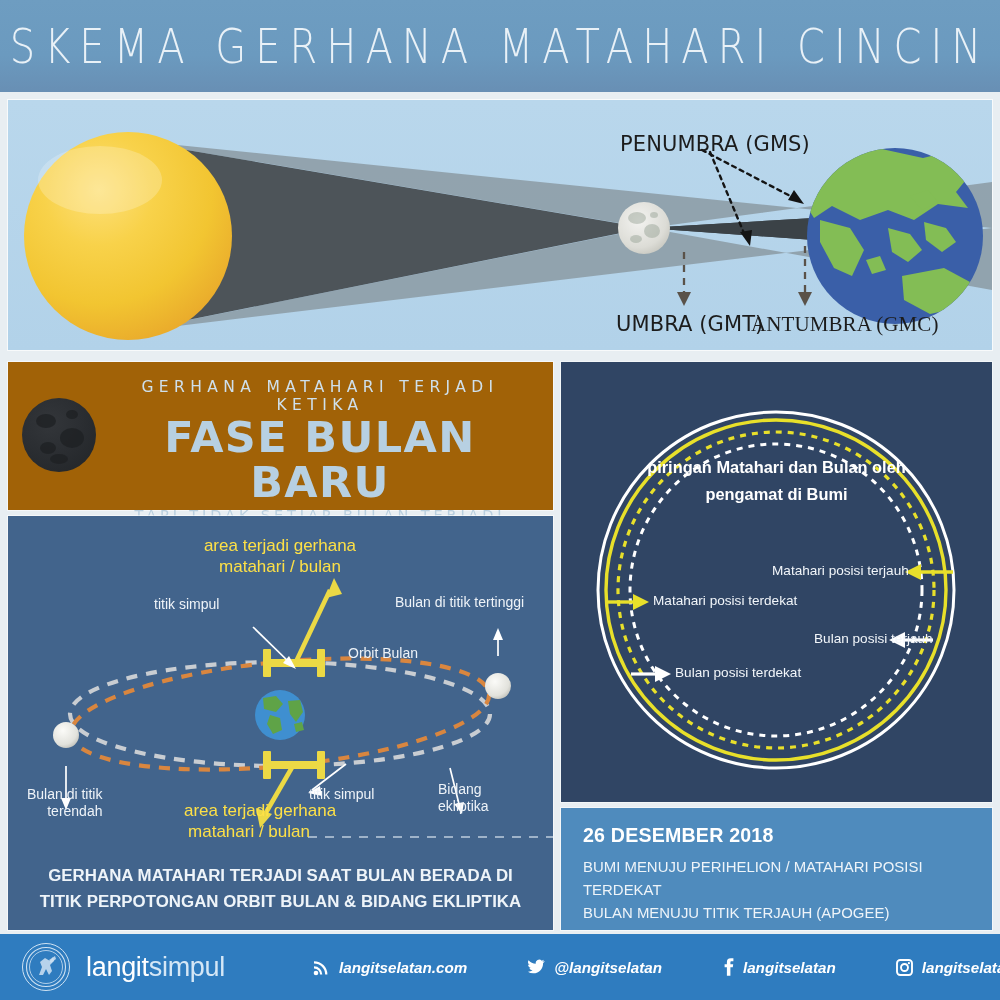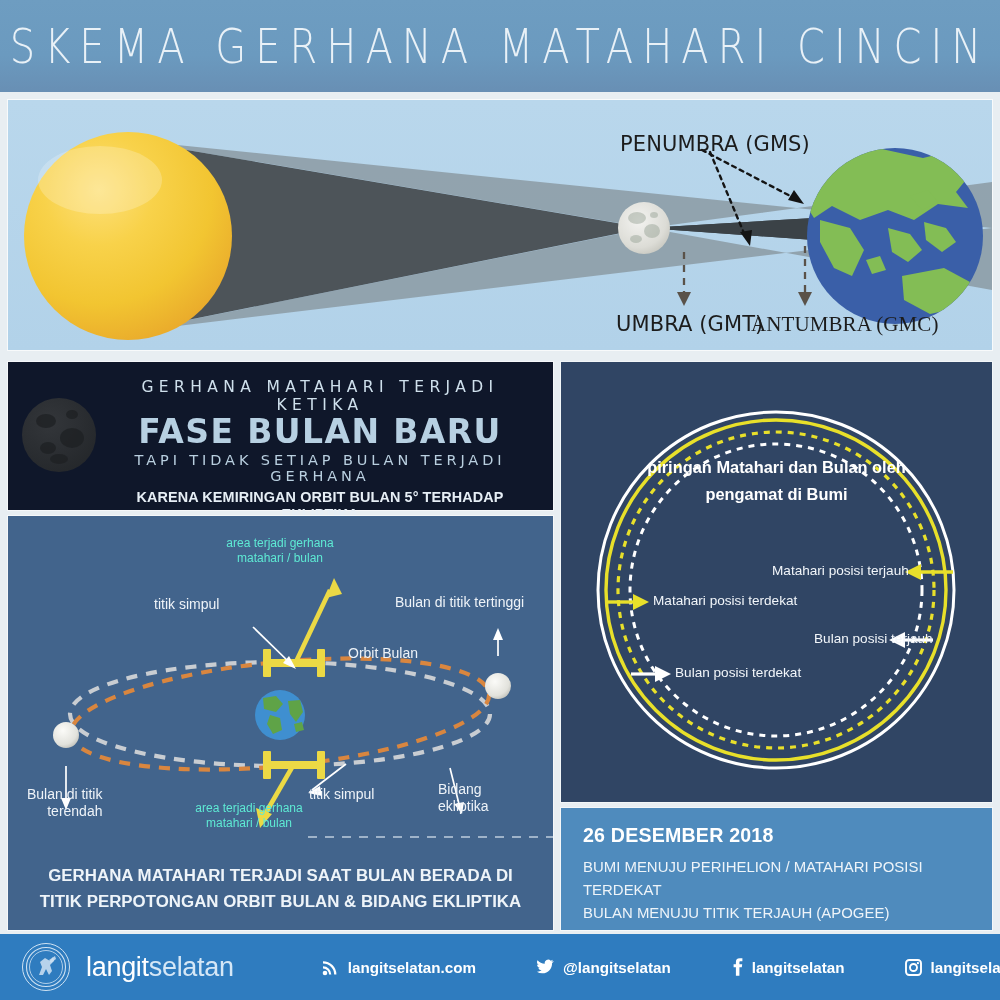--- a/index.html
+++ b/index.html
@@ -18,42 +18,42 @@
   
   .panel-top{position:absolute;left:8px;top:100px;width:984px;height:250px;
              background:linear-gradient(180deg,#b9d7ec 0%,#b2d2e9 100%);
              box-shadow:0 0 0 1px rgba(255,255,255,.7);overflow:hidden;}
   .panel-top svg{position:absolute;left:0;top:0;}
   .lbl-top{position:absolute;color:#1c1c1c;font-size:21px;font-weight:500;
            font-family:"DejaVu Sans",sans-serif;white-space:nowrap;letter-spacing:.1px;}
 
   
   .panel-fase{position:absolute;left:8px;top:362px;width:545px;height:148px;
-              background:#0f172a;box-shadow:0 0 0 1px rgba(255,255,255,.55);text-decoration:underline;}
+              background:#a16207;box-shadow:0 0 0 1px rgba(255,255,255,.55);text-decoration:underline;}
   .fase-moon{position:absolute;left:14px;top:36px;width:74px;height:74px;border-radius:50%;
              background:radial-gradient(circle at 38% 33%,#33363a 0%,#2b2e32 45%,#212427 100%);}
   .fase-moon .mare{position:absolute;border-radius:50%;background:#1d2023;opacity:.75;}
   .fase-txt{position:absolute;left:88px;top:8px;width:448px;text-align:center;}
   .f1{color:#cfe0ec;font-size:15.5px;letter-spacing:5.4px;font-weight:500;
       font-family:"DejaVu Sans",sans-serif;margin-top:8px;}
-  .f2{color:#b7d0e2;font-size:33px;letter-spacing:1.4px;font-weight:bold;line-height:1.04;
+  .f2{color:#b7d0e2;font-size:43px;letter-spacing:1.4px;font-weight:bold;line-height:1.04;
       font-family:"DejaVu Sans",sans-serif;margin-top:1px;}
   .f3{color:#b9cfdf;font-size:14.5px;letter-spacing:3.9px;font-weight:400;
       font-family:"DejaVu Sans",sans-serif;margin-top:3px;}
   .f4{color:#e6eef5;font-size:15px;letter-spacing:.1px;font-weight:600;
       font-family:"Liberation Sans",sans-serif;margin-top:4px;
       transform:scaleX(.96);transform-origin:center;}
 
   
   .panel-orbit{position:absolute;left:8px;top:516px;width:545px;height:414px;
                background:#42648c;box-shadow:0 0 0 1px rgba(255,255,255,.55);overflow:hidden;}
   .panel-orbit svg{position:absolute;left:0;top:0;}
   .olbl{position:absolute;color:#eef3f8;font-family:"Liberation Sans",sans-serif;
         white-space:nowrap;line-height:1.22;}
-  .olbl.sm{font-size:12px;color:#5eead4;}
+  .olbl.sm{font-size:17px;color:#fde047;}
   .olbl.md{font-size:14px;}
   .orbit-foot{position:absolute;left:0;bottom:16px;width:545px;text-align:center;
               color:#eef4f9;font-size:17.4px;font-weight:600;line-height:1.5;
               font-family:"Liberation Sans",sans-serif;
               transform:scaleX(.97);transform-origin:center;}
 
   
   .panel-circ{position:absolute;left:561px;top:362px;width:431px;height:440px;
               background:#304564;box-shadow:0 0 0 1px rgba(255,255,255,.45);overflow:hidden;}
   .panel-circ svg{position:absolute;left:0;top:0;}
@@ -76,21 +76,21 @@
   .footer{position:absolute;left:0;top:934px;width:1000px;height:66px;background:#2f7cbf;
           display:flex;align-items:center;}
   .brand{display:flex;align-items:center;margin-left:22px;}
   .seal{width:46px;height:46px;border-radius:50%;border:1.6px solid #cfe2f2;
         position:relative;flex:none;}
   .brandtxt{margin-left:16px;font-size:27px;font-family:"Liberation Sans",sans-serif;
             letter-spacing:-.3px;}
   .brandtxt b{color:#ffffff;font-weight:normal;}
   .brandtxt span{color:#d5e7f6;font-weight:300;}
   .soc{display:flex;align-items:center;color:#ffffff;font-size:15.2px;font-weight:600;
-       font-family:"Liberation Sans",sans-serif;white-space:nowrap;}
+       font-family:"Liberation Sans",sans-serif;white-space:nowrap;font-style:italic;}
   .soc .ico{margin-right:9px;display:flex;align-items:center;}
 </style>
 </head>
 <body>
 
 <div class="page">
 
   <div class="header">
     <div class="title">SKEMA GERHANA MATAHARI CINCIN</div>
   </div>
@@ -329,21 +329,21 @@
       <div class="seal">
         <svg width="46" height="46" viewBox="0 0 46 46">
           <circle cx="23" cy="23" r="19.5" fill="none" stroke="#cfe2f2" stroke-width="1.1"></circle>
           <circle cx="23" cy="23" r="16.5" fill="none" stroke="#cfe2f2" stroke-width=".8"></circle>
           <path d="M16,31 L19,23 L17,18 L22,14 L27,17 L30,13 L31,17 L27,21
                    L29,27 L26,31 L23,25 L20,31 Z" fill="#cfe2f2" opacity=".85"></path>
           <path d="M26,16 L32,12 L33,15 L28,19 Z" fill="#cfe2f2" opacity=".85"></path>
         </svg>
       </div>
       <div class="brandtxt">
-        <b>langit</b><span>selatan</span>
+        <b>langit</b><span>simpul</span>
       </div>
     </div>
 
     <div class="soc" style="margin-left:88px;">
       <span class="ico">
         <svg width="17" height="17" viewBox="0 0 17 17">
           <circle cx="3" cy="14" r="2.3" fill="#ffffff"></circle>
           <path d="M1,8.4 A7.2,7.2 0 0 1 8.2,15.6" fill="none" stroke="#ffffff" stroke-width="2.2"></path>
           <path d="M1,3.3 A12.3,12.3 0 0 1 13.3,15.6" fill="none" stroke="#ffffff" stroke-width="2.2"></path>
         </svg>

